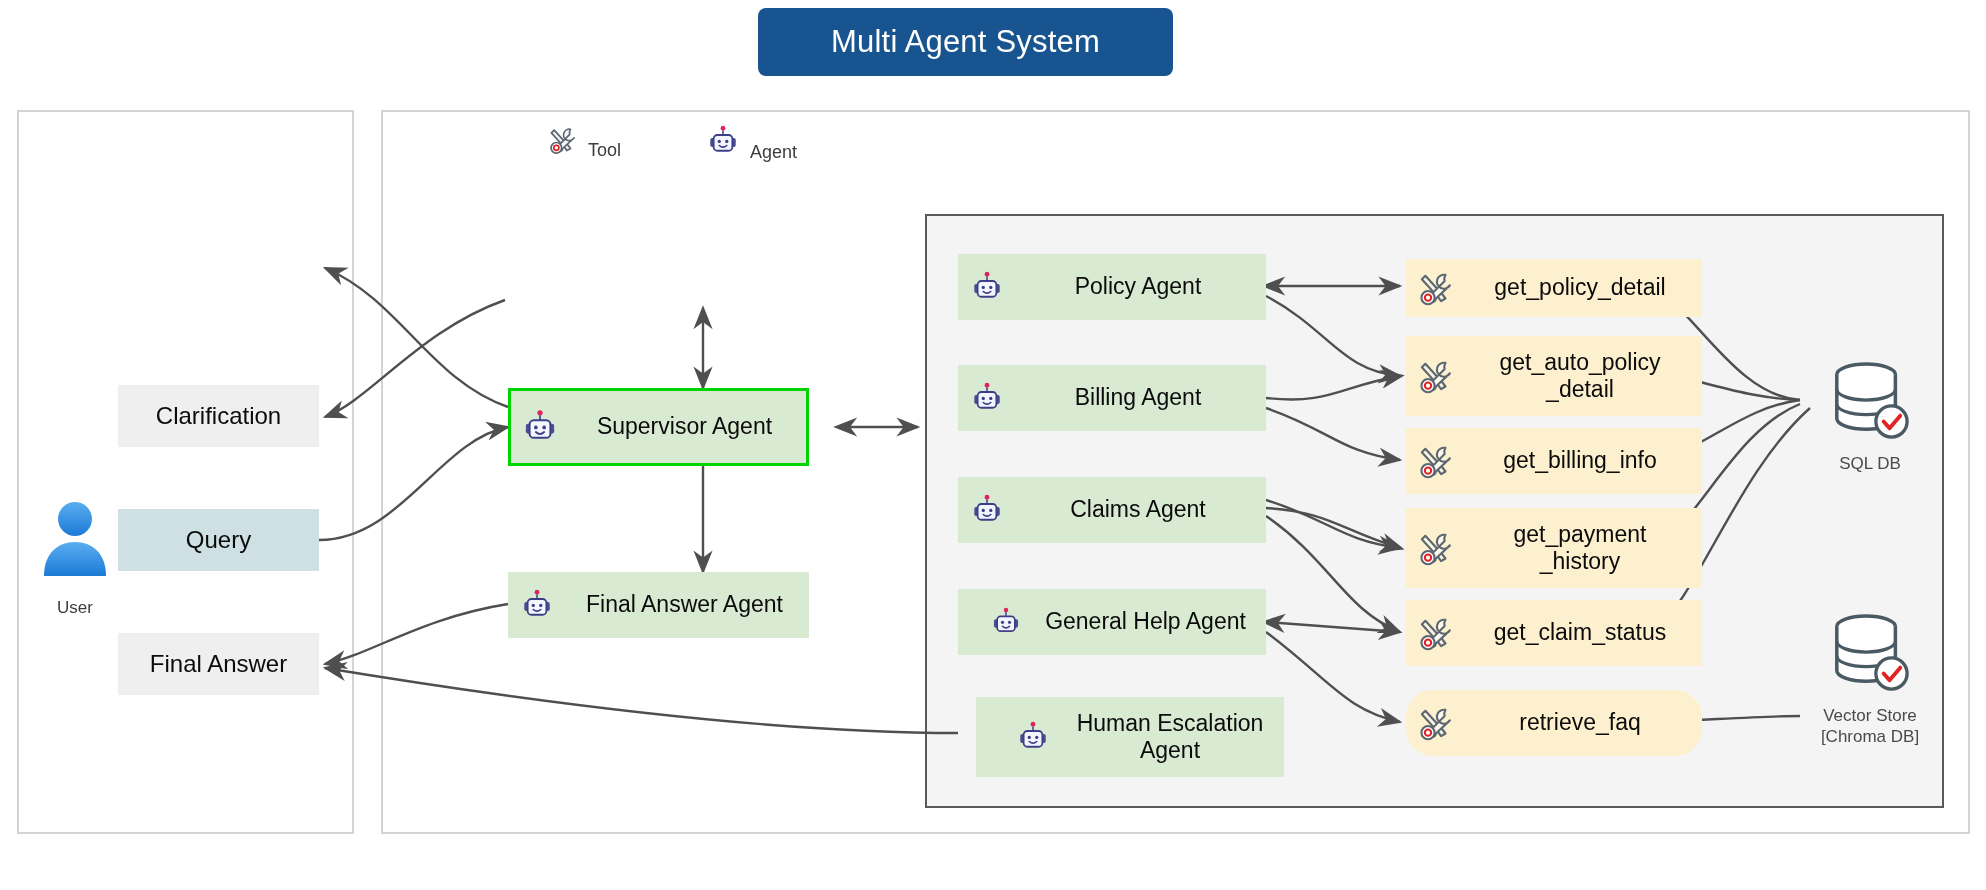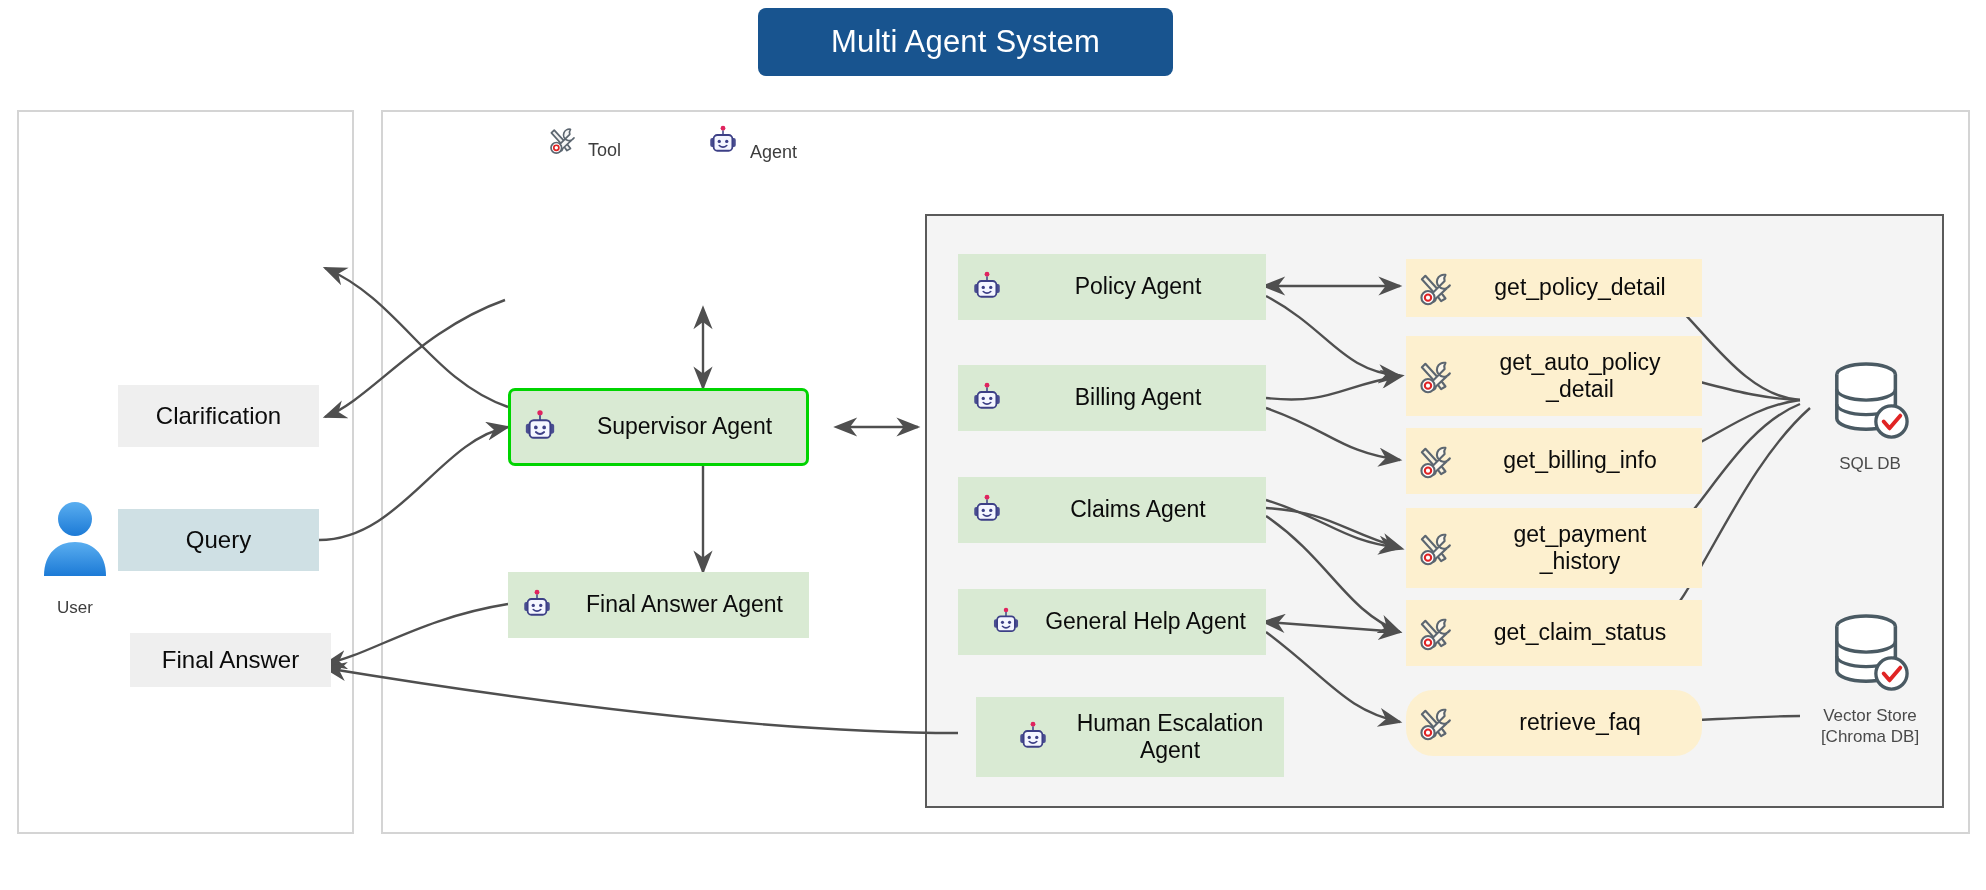--- a/index.html
+++ b/index.html
@@ -204,24 +204,24 @@
         </defs>
         <circle cx="37" cy="21" r="17" fill="url(#ug)"></circle>
         <path d="M6 78 C6 55 20 44 37 44 C54 44 68 55 68 78 Z" fill="url(#ug)"></path>
       </svg>
     </span>
     <span id="user-caption">User</span>
   </div>
 
   <div class="plainbox grey-box" style="left:118px;top:385px;width:201px;height:62px;">Clarification</div>
   <div class="plainbox blue-box" style="left:118px;top:509px;width:201px;height:62px;">Query</div>
-  <div class="plainbox grey-box" style="left:118px;top:633px;width:201px;height:54px;margin-left:12px;">Final Answer</div>
-
-
-  <div class="node agent-node highlight" style="left:508px;top:388px;width:301px;height:78px;border-radius:7px;">
+  <div class="plainbox grey-box" style="left:118px;top:633px;width:201px;height:62px;">Final Answer</div>
+
+
+  <div class="node agent-node highlight" style="left:508px;top:388px;width:301px;height:78px;">
     <span class="ic">
       <svg width="40" height="40" viewBox="0 0 48 48" aria-hidden="true">
         <circle cx="24" cy="7" r="3.2" fill="#e0245e"></circle>
         <line x1="24" y1="10" x2="24" y2="16" stroke="#3c3f86" stroke-width="2"></line>
         <rect x="7" y="20" width="6" height="12" rx="2.6" fill="#4a4e91"></rect>
         <rect x="35" y="20" width="6" height="12" rx="2.6" fill="#4a4e91"></rect>
         <rect x="11.5" y="16" width="25" height="21" rx="5" fill="#f4f6ff" stroke="#3c3f86" stroke-width="2.4"></rect>
         <circle cx="19" cy="24.5" r="2.2" fill="#3c3f86"></circle>
         <circle cx="29" cy="24.5" r="2.2" fill="#3c3f86"></circle>
         <path d="M19 30 q5 4.6 10 0" fill="none" stroke="#3c3f86" stroke-width="2.2" stroke-linecap="round"></path>

